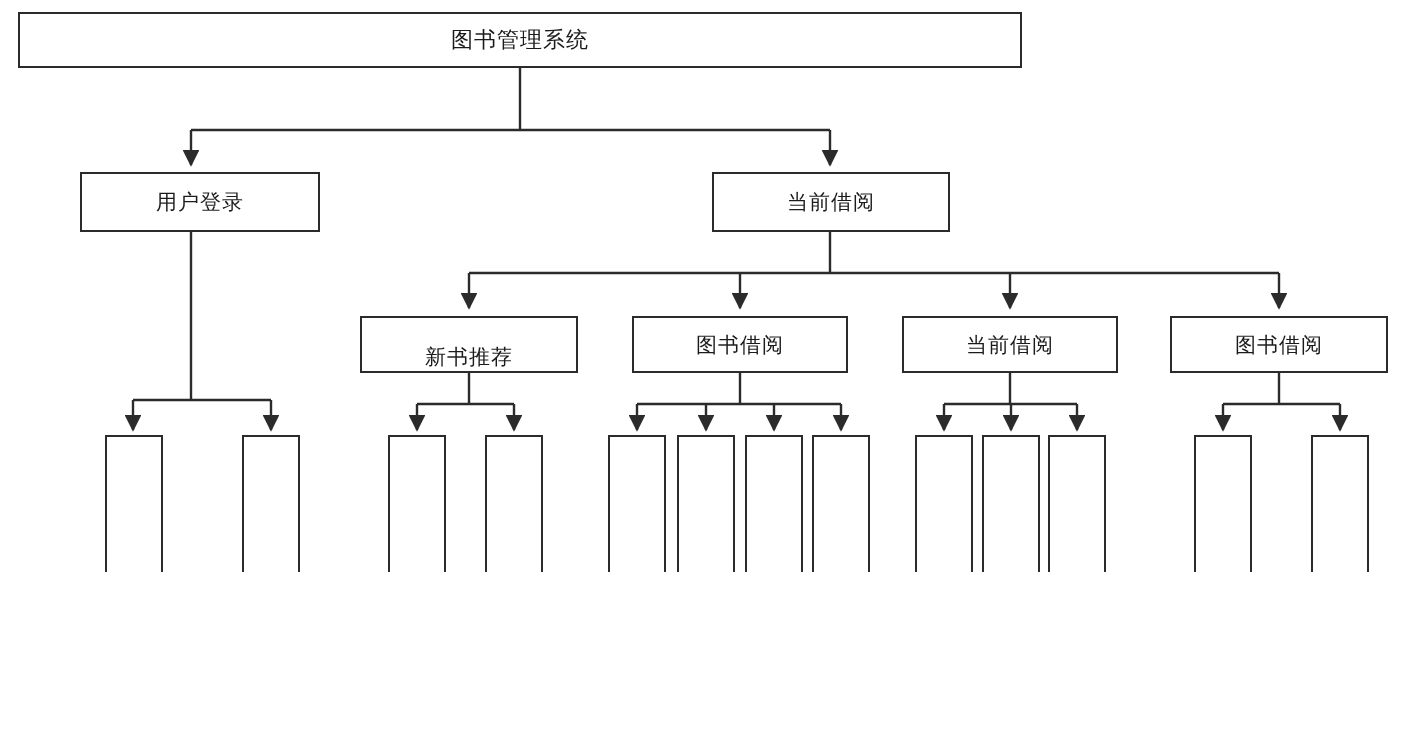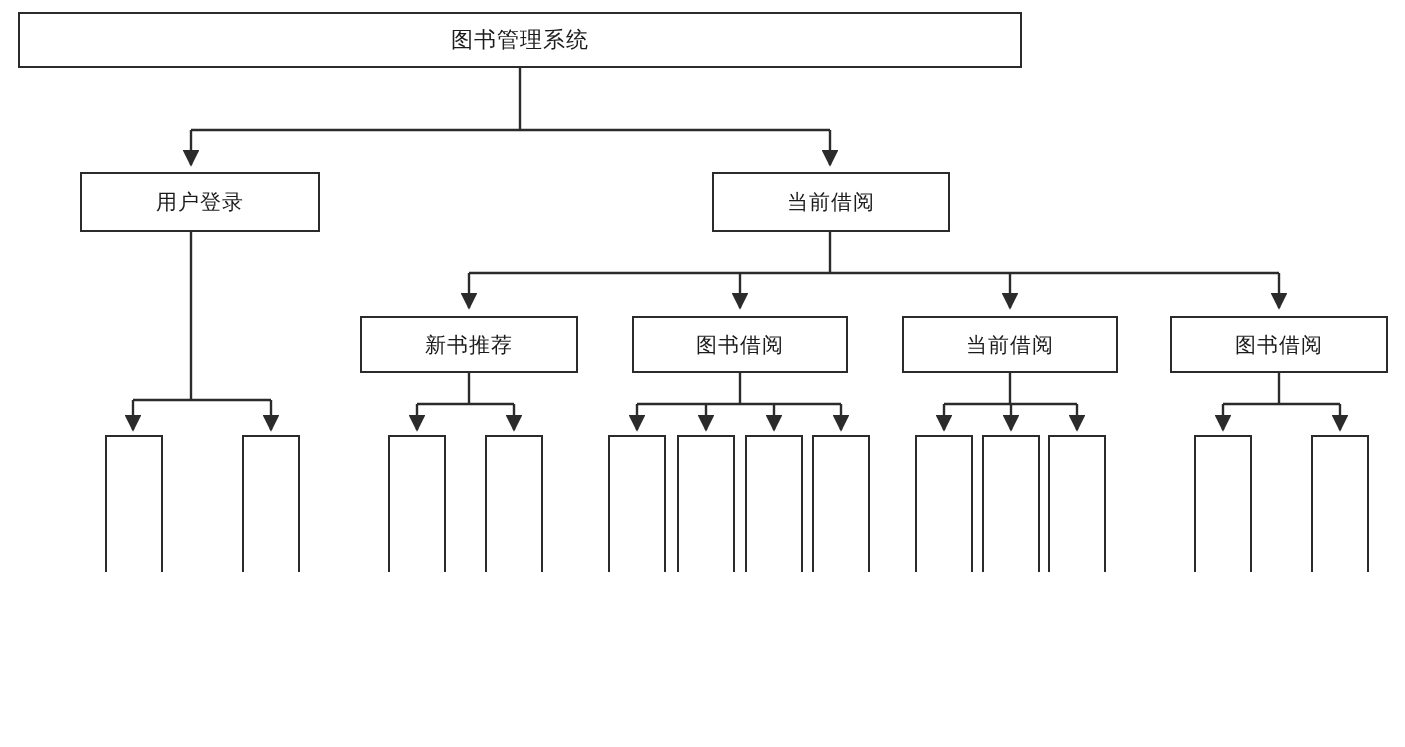--- a/index.html
+++ b/index.html
@@ -133,21 +133,21 @@
     <span>图书管理系统</span>
   </div>
 
   <div class="node h" style="left:80px; top:172px; width:240px; height:60px;">
     <span>用户登录</span>
   </div>
   <div class="node h" style="left:712px; top:172px; width:238px; height:60px;">
     <span>当前借阅</span>
   </div>
 
-  <div class="node h" style="left:360px; top:316px; width:218px; height:57px;">
+  <div class="node h" style="left:360px; top:316px; width:218px; height:57px;align-items:flex-end;">
     <span>新书推荐</span>
   </div>
   <div class="node h" style="left:902px; top:316px; width:216px; height:57px;">
     <span>当前借阅</span>
   </div>
   <div class="node h" style="left:632px; top:316px; width:216px; height:57px;">
     <span>图书借阅</span>
   </div>
   <div class="node h" style="left:1170px; top:316px; width:218px; height:57px;">
     <span>图书借阅</span>

